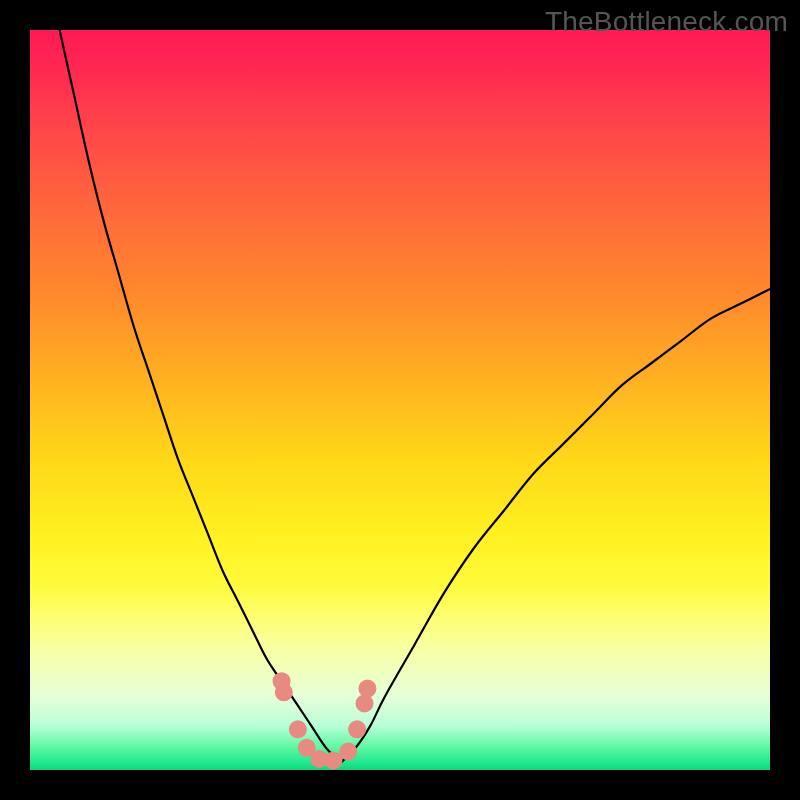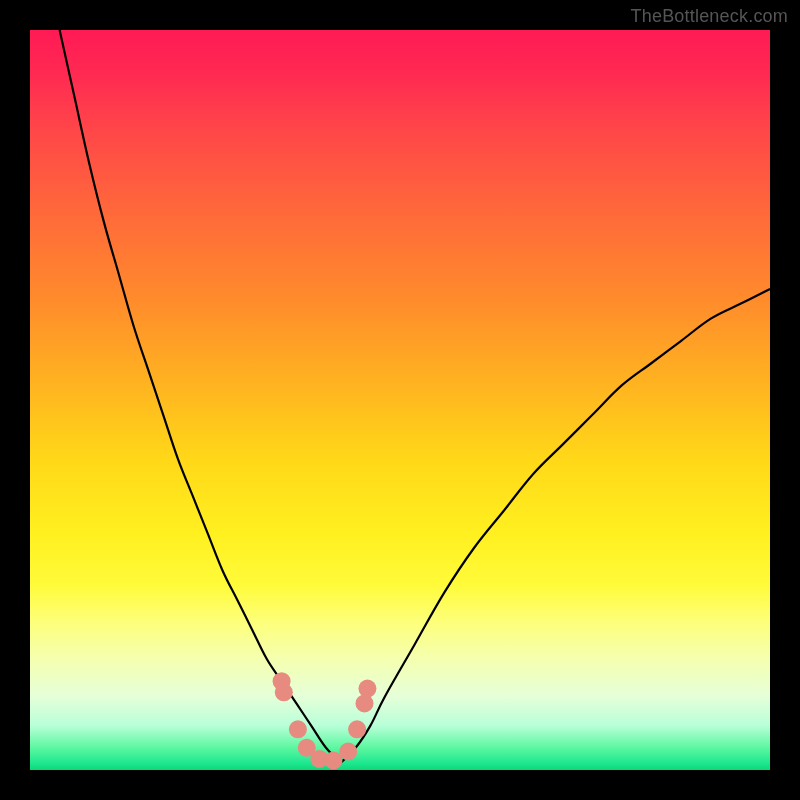--- a/index.html
+++ b/index.html
@@ -8,21 +8,21 @@
     height: 800px;
     background: #000;
     position: relative;
     font-family: Arial, Helvetica, sans-serif;
   }
   .watermark {
     position: absolute;
     top: 6px;
     right: 12px;
     color: #555;
-    font-size: 18px;
+    font-size: 28px;
     font-weight: 500;
     z-index: 10;
     letter-spacing: 0.2px;
   }
   .plot-area {
     position: absolute;
     top: 30px;
     left: 30px;
     width: 740px;
     height: 740px;

